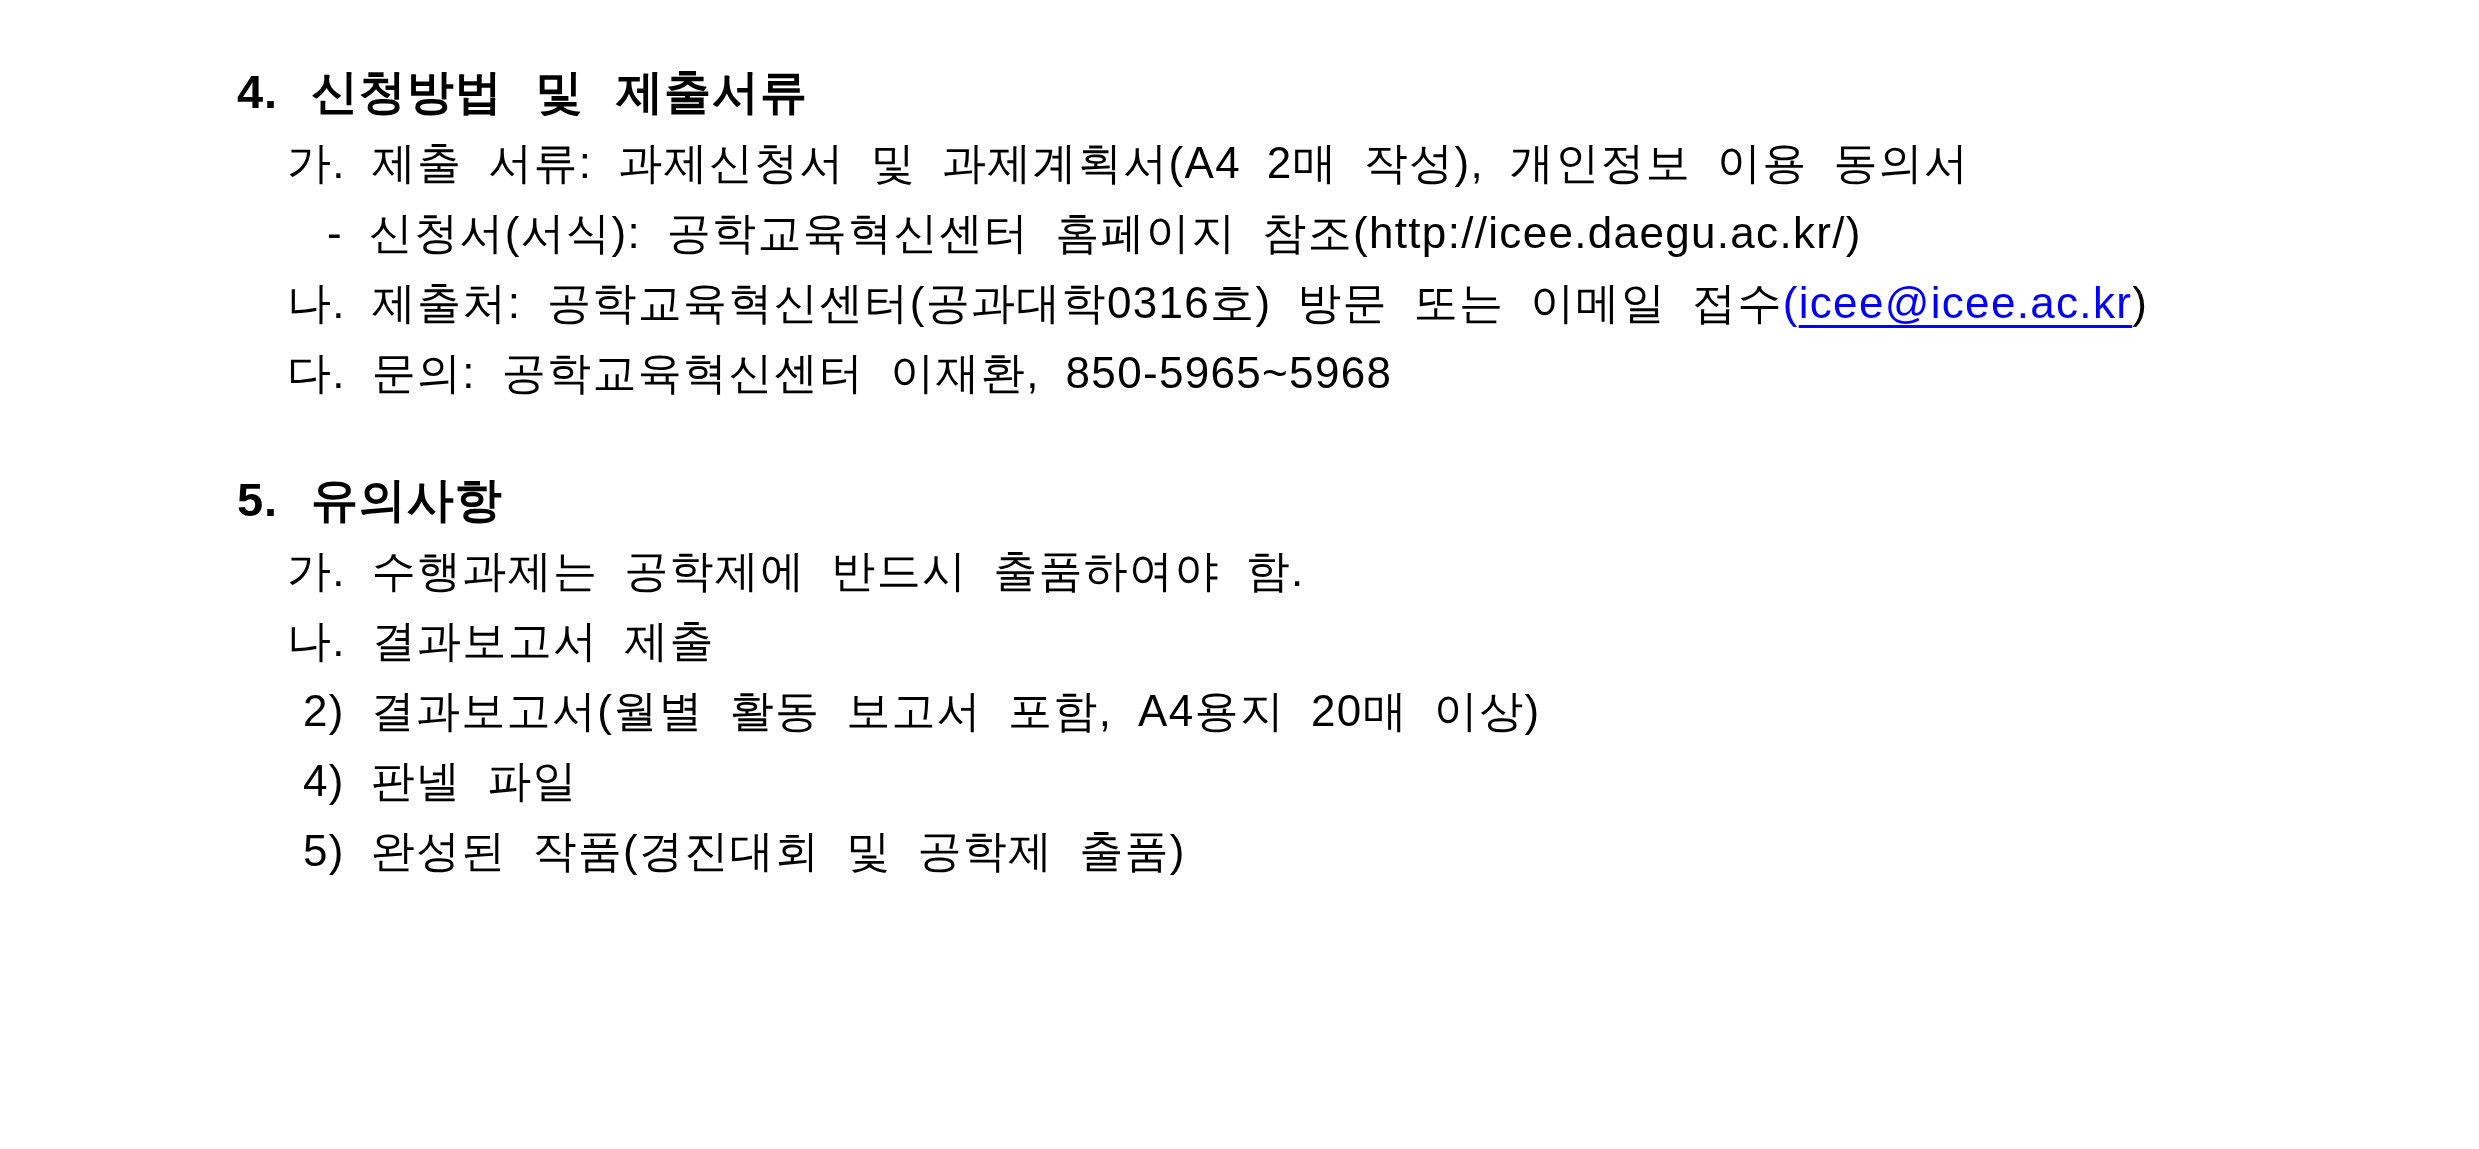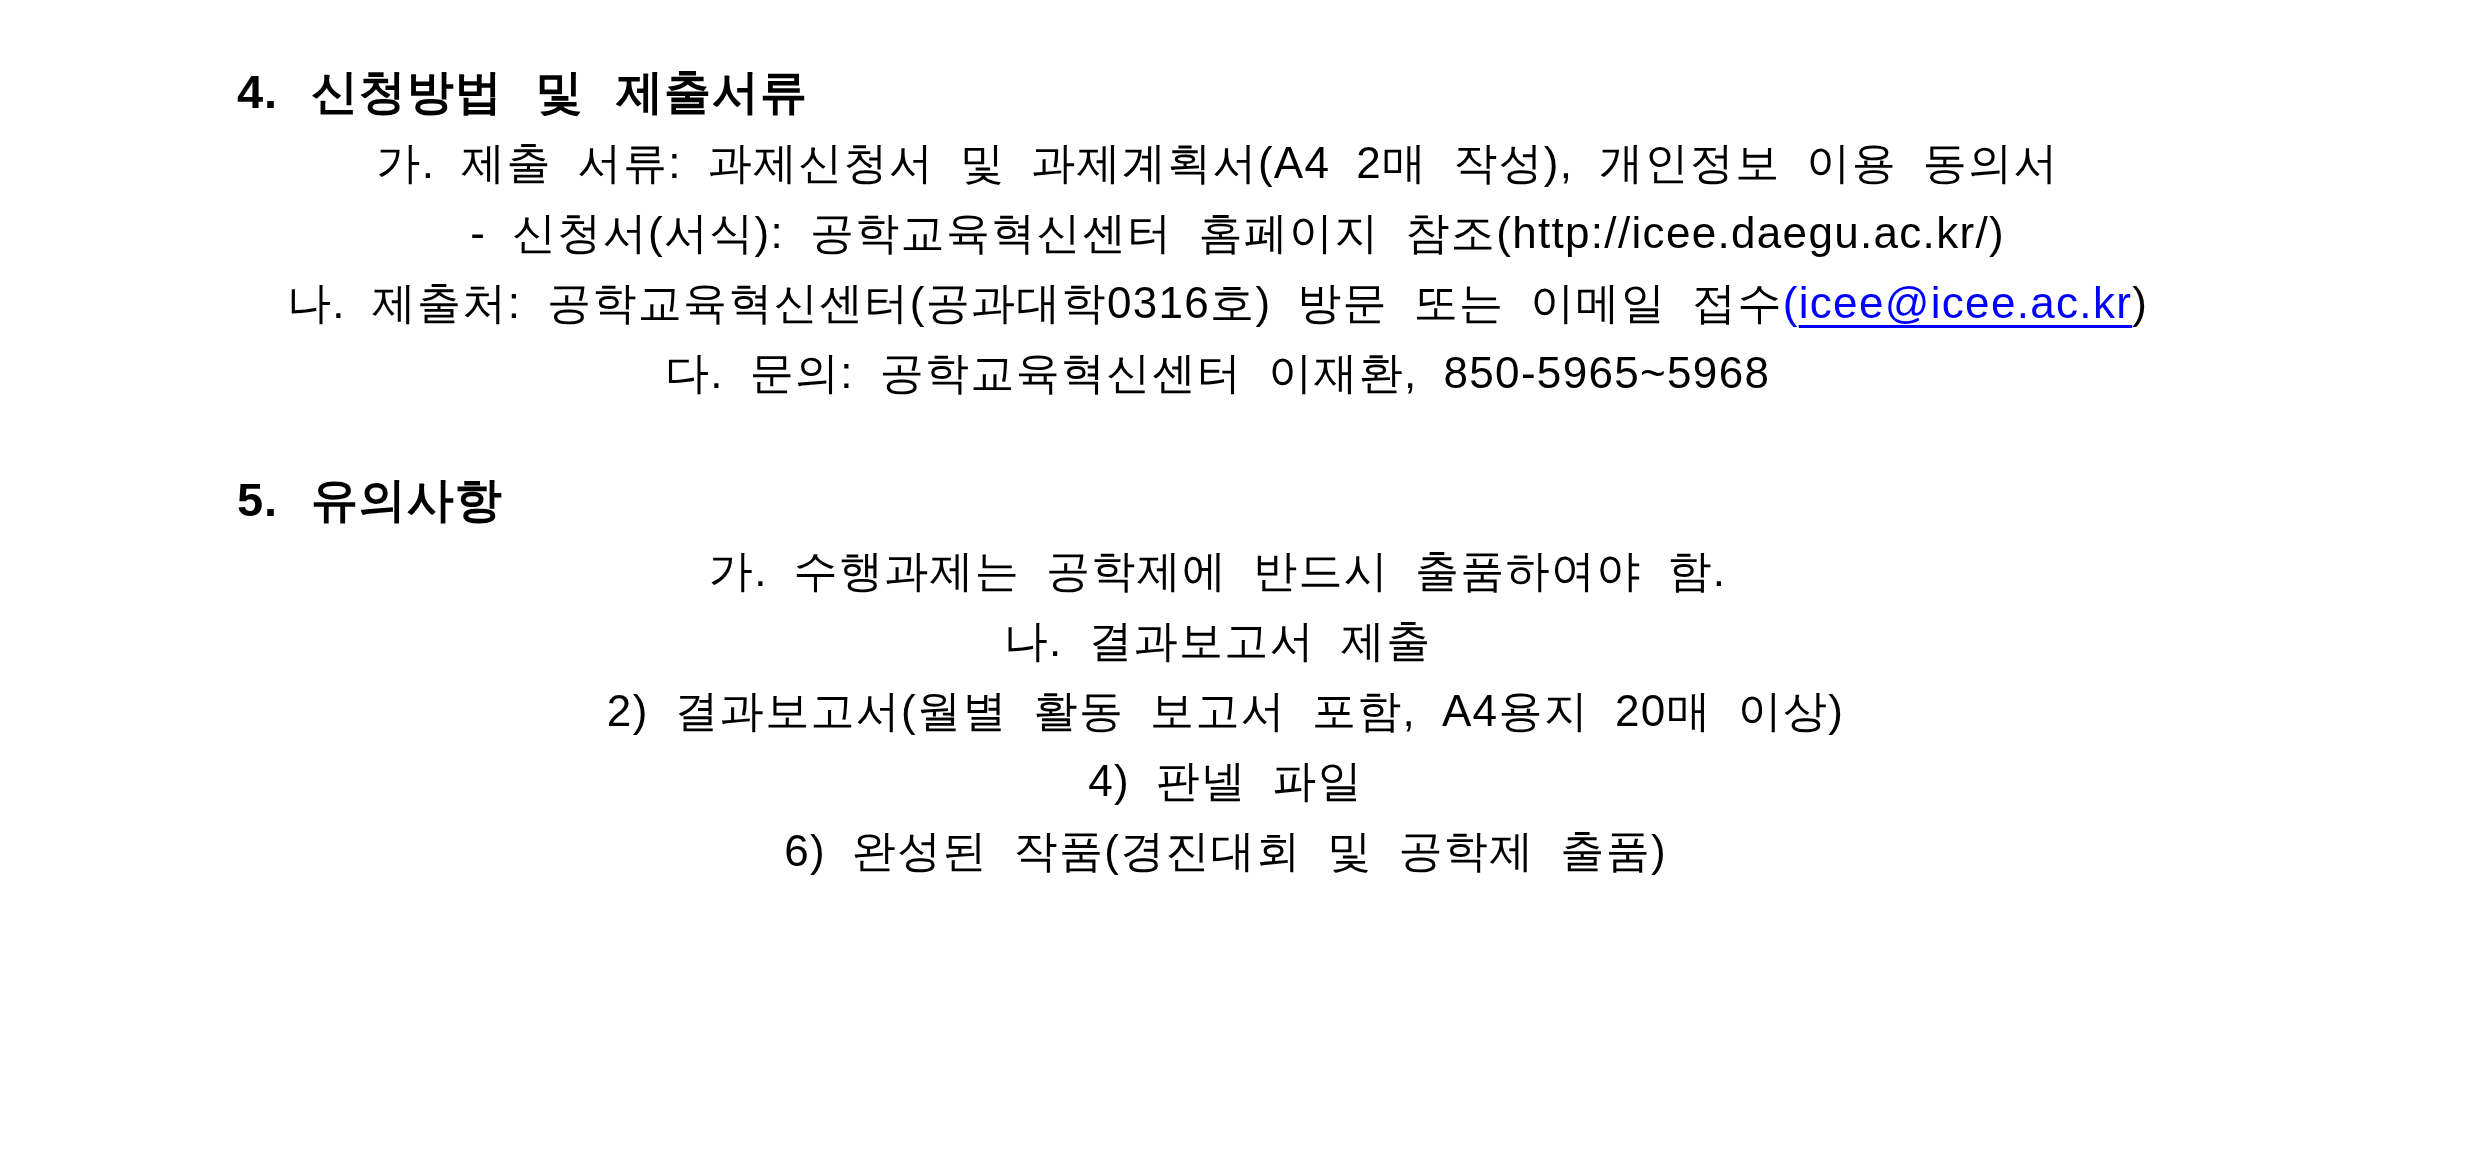--- a/index.html
+++ b/index.html
@@ -30,21 +30,20 @@
     white-space: nowrap;
   }
   .line {
     margin: 0;
     font-size: 44px;
     font-weight: 400;
     line-height: 70px;
     letter-spacing: 0.03em;
     word-spacing: 0.28em;
     white-space: nowrap;
-    text-align: center;
   }
   .lv1   { margin-left: 50px; }
   .lv-dash { margin-left: 90px; }
   .lv-num  { margin-left: 66px; }
   .section-gap { margin-top: 56px; }
   .link-paren {
     color: var(--link-color, #0000ff);
     text-decoration: none;
   }
   .email-link {
@@ -78,16 +77,16 @@
     <p class="line lv1">가. 수행과제는 공학제에 반드시 출품하여야 함.</p>
 
     <p class="line lv1">나. 결과보고서 제출</p>
 
 
     <p class="line lv-num">2) 결과보고서(월별 활동 보고서 포함, A4용지 20매 이상)</p>
 
 
     <p class="line lv-num">4) 판넬 파일</p>
 
-    <p class="line lv-num">6) 완성된 작품(경진대회 및 공학제 출품)</p>
+    <p class="line lv-num">5) 완성된 작품(경진대회 및 공학제 출품)</p>
   </section>
 
 </div>
 
 </body></html>

